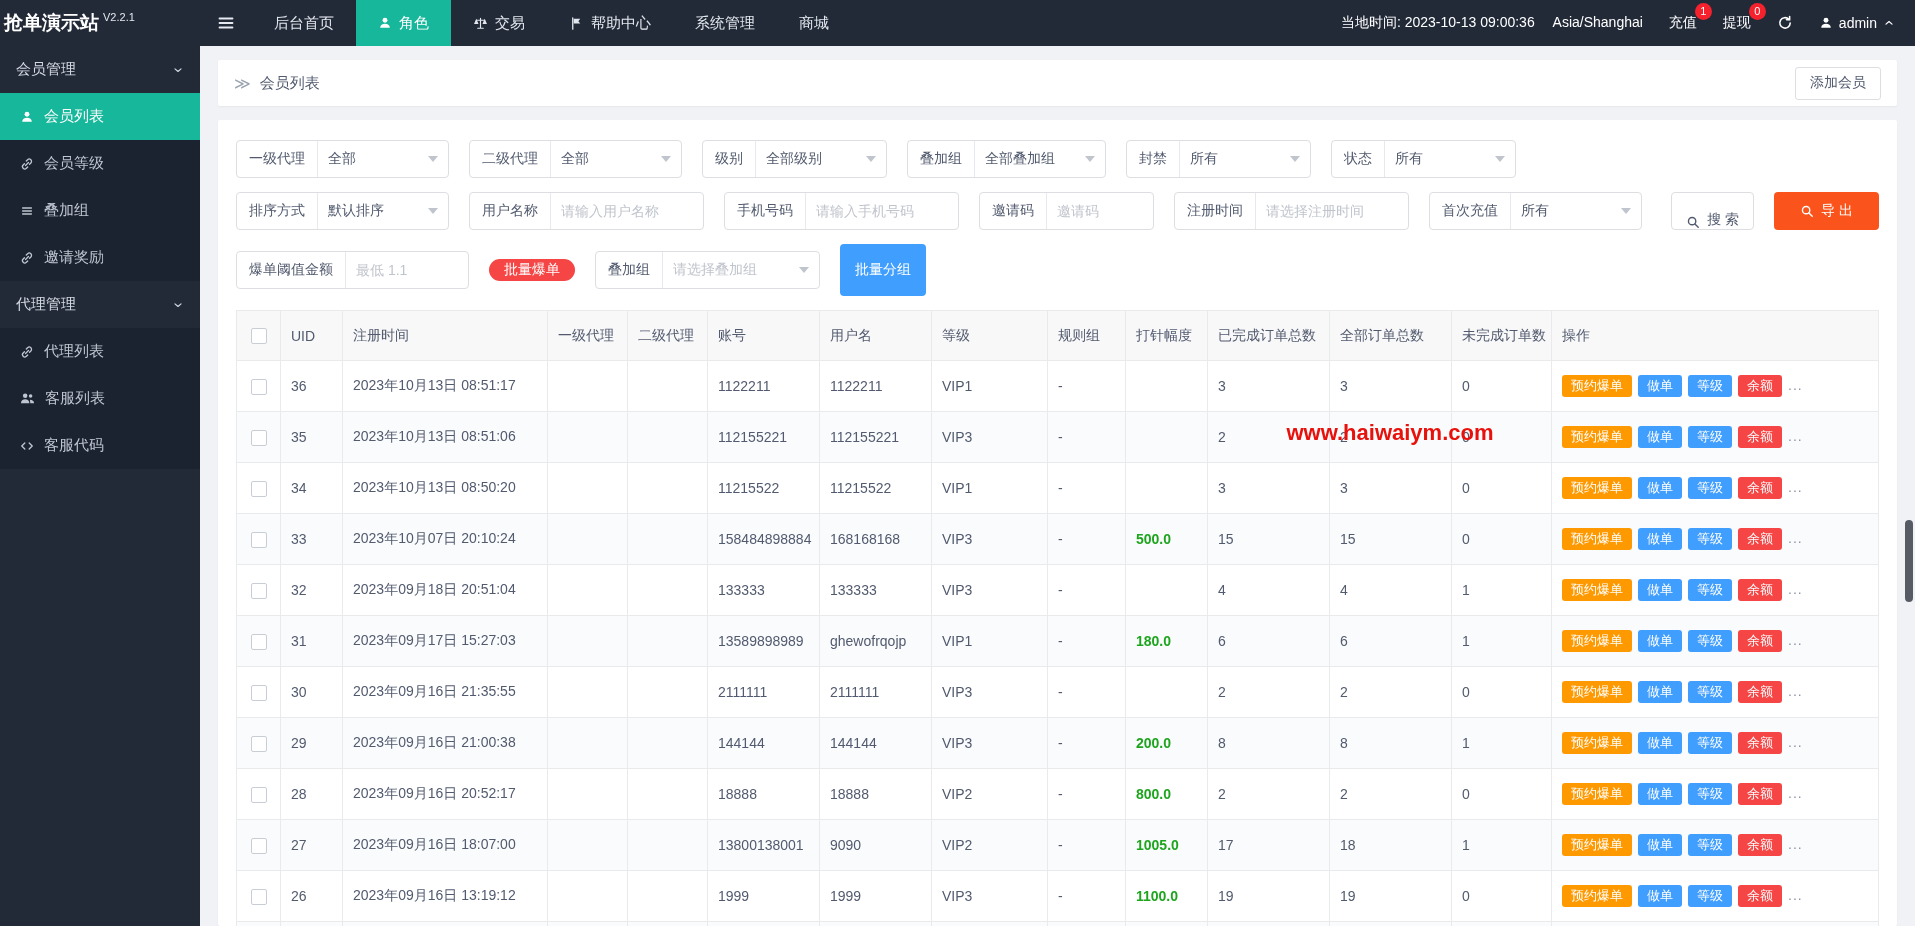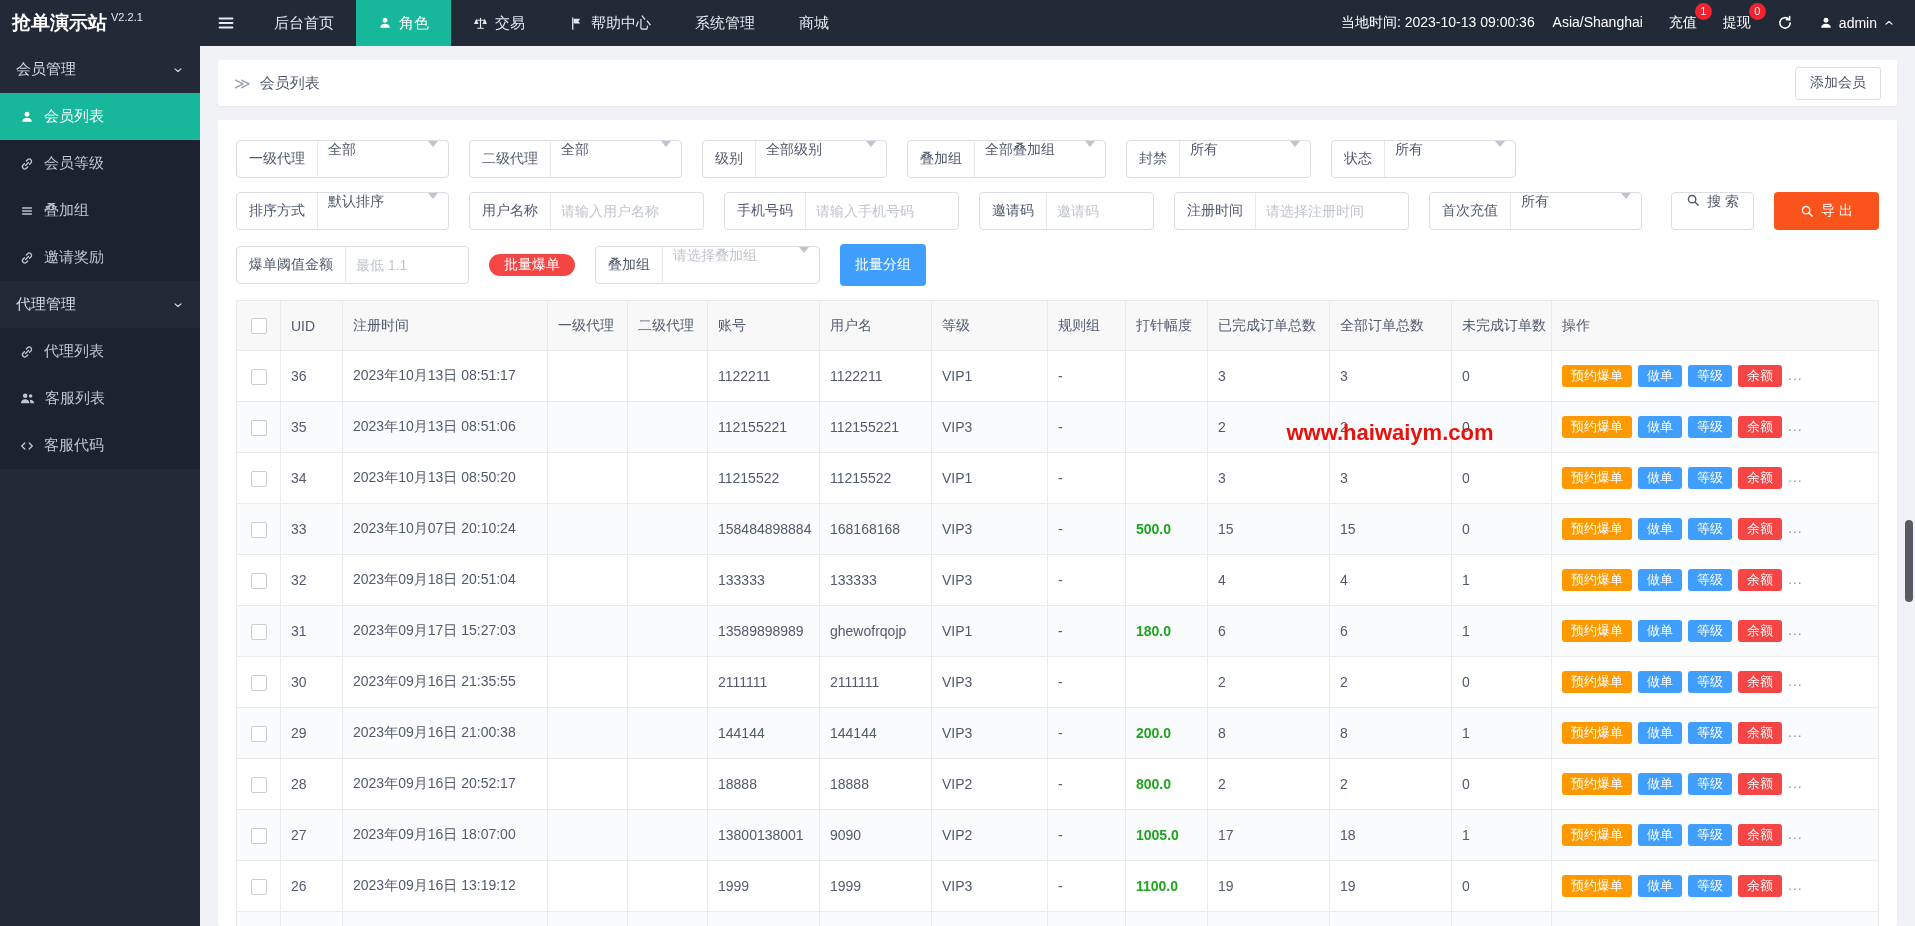--- a/index.html
+++ b/index.html
@@ -1,21 +1,21 @@
 <!DOCTYPE html>
 <html style="--accent_green: #16b79a; --primary_blue: #409eff; --danger_red: #f54545; --warn_orange: #ff9900; --export_orange: #fa541c; --value_green: #1ea51e; --badge_red: #f5222d; --header_dark: #222a38; --sidebar_sub_dark: #1b2230; --watermark_red: #e8110c;"><head>
 <meta charset="utf-8">
 <style>
   *{box-sizing:border-box;margin:0;padding:0}
   html,body{width:1915px;height:926px;overflow:hidden}
   body{font-family:"Liberation Sans","DejaVu Sans",sans-serif;background:#f0f2f5;color:#515a6e;font-size:14px;position:relative}
 
   
   .header{position:absolute;top:0;left:0;width:1915px;height:46px;background:var(--header_dark,#222a38);display:flex;align-items:stretch;color:#fff;z-index:20}
-  .logo{width:200px;display:flex;align-items:center;padding-left:12px;font-size:19px;font-weight:bold;white-space:nowrap}
+  .logo{width:200px;display:flex;align-items:center;padding-left:4px;font-size:19px;font-weight:bold;white-space:nowrap}
   .logo sup{font-size:11px;font-weight:normal;margin-left:4px;position:relative;top:-6px;color:#e3e7ee}
   .burger{width:52px;display:flex;align-items:center;justify-content:center;cursor:pointer;color:#e6e9ef}
   .nav{display:flex;align-items:stretch}
   .nav-item{display:flex;align-items:center;gap:7px;padding:0 22px;font-size:15px;color:#e3e7ee;cursor:pointer}
   .nav-item.active{background:var(--accent_green,#16b79a);color:#fff}
   .header-right{margin-left:auto;display:flex;align-items:center;gap:26px;padding-right:20px}
   .time{font-size:14px;color:#fff;white-space:nowrap}
   .time .tz{margin-left:14px}
   .hbtn{position:relative;font-size:14px;color:#fff;cursor:pointer}
   .badge{position:absolute;top:-11px;right:-15px;background:var(--badge_red,#f5222d);color:#fff;border-radius:9px;min-width:17px;height:17px;line-height:17px;font-size:11px;text-align:center;padding:0 4px}
@@ -33,30 +33,30 @@
   .main{position:absolute;top:46px;left:200px;width:1715px;height:880px;padding:14px 18px;overflow:hidden}
   .crumb-card{background:#fff;border-radius:2px;height:46px;display:flex;align-items:center;justify-content:space-between;padding:0 16px;box-shadow:0 1px 2px rgba(0,0,0,.05)}
   .crumb{display:flex;align-items:center;gap:9px;font-size:15px;color:#515a6e}
   .crumb .arr{color:#9aa3b0;font-size:16px}
   .btn{display:inline-flex;align-items:center;gap:6px;border:1px solid #dcdee2;background:#fff;border-radius:3px;padding:0 14px;height:33px;font-size:14px;color:#515a6e;cursor:pointer}
 
   .card{background:#fff;border-radius:2px;margin-top:14px;padding:20px 18px 0;height:806px;box-shadow:0 1px 2px rgba(0,0,0,.05);position:relative}
   .frow{display:flex;align-items:center;gap:20px;margin-bottom:14px}
   .filter{display:inline-flex;align-items:stretch;height:38px;border:1px solid #dcdee2;border-radius:4px;background:#fff}
   .flabel{display:flex;align-items:center;padding:0 12px;border-right:1px solid #e6e9ee;color:#515a6e;white-space:nowrap;font-size:14px}
-  .fvalue{display:flex;align-items:flex-start;justify-content:space-between;gap:8px;padding:0 10px;width:130px;font-size:14px;color:#515a6e;cursor:pointer}
+  .fvalue{display:flex;align-items:center;justify-content:space-between;gap:8px;padding:0 10px;width:130px;font-size:14px;color:#515a6e;cursor:pointer}
   .fvalue.ph{color:#c0c4cc}
   .caret{width:0;height:0;border-left:5px solid transparent;border-right:5px solid transparent;border-top:6px solid #c0c4cc;flex:none}
   .finput{border:none;outline:none;background:transparent;padding:0 10px;width:152px;font-size:14px;color:#515a6e}
   .finput::placeholder{color:#c0c4cc}
   [data-name="filter-邀请码"] .finput{width:106px}
-  .search-btn{margin-left:auto;display:inline-flex;align-items:flex-start;gap:7px;height:38px;padding:0 14px;border:1px solid #dcdee2;border-radius:4px;background:#fff;color:#515a6e;font-size:14px;cursor:pointer}
+  .search-btn{margin-left:auto;display:inline-flex;align-items:flex-end;gap:7px;height:38px;padding:0 14px;border:1px solid #dcdee2;border-radius:4px;background:#fff;color:#515a6e;font-size:14px;cursor:pointer}
   .export-btn{display:inline-flex;align-items:center;gap:7px;height:38px;padding:0 26px;border:none;border-radius:4px;background:var(--export_orange,#fa541c);color:#fff;font-size:14px;cursor:pointer}
   .btn-red{height:22px;padding:0 15px;border:none;border-radius:12px;background:var(--danger_red,#f54545);color:#fff;font-size:14px;cursor:pointer}
-  .btn-blue{height:42px;padding:0 15px;border:none;border-radius:4px;background:var(--primary_blue,#409eff);color:#fff;font-size:14px;cursor:pointer}
+  .btn-blue{height:52px;padding:0 15px;border:none;border-radius:4px;background:var(--primary_blue,#409eff);color:#fff;font-size:14px;cursor:pointer}
 
   
   table{width:100%;border-collapse:collapse;table-layout:fixed;margin-top:12px}
   th,td{border:1px solid #e8eaec;font-size:14px;color:#515a6e;padding:0 10px;text-align:left;font-weight:normal;overflow:hidden;white-space:nowrap}
   thead th{background:#f8f8f9;height:50px}
   tbody td{height:51px;background:transparent}
   tbody tr:nth-child(even) td{background:#fafbfc}
   .cbcell{text-align:center}
   .cb{display:inline-block;width:16px;height:16px;border:1px solid #c9ced6;border-radius:2px;background:#fff;vertical-align:middle;cursor:pointer}
   .amp{color:var(--value_green,#1ea51e);font-weight:bold}

